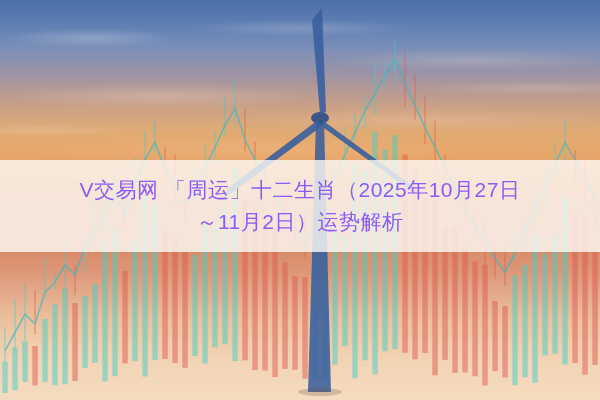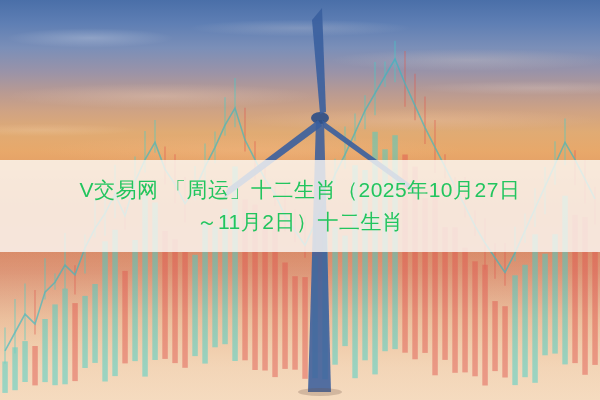--- a/index.html
+++ b/index.html
@@ -85,21 +85,21 @@
     width: 600px;
     height: 92px;
     background: rgba(252, 251, 248, 0.80);
     display: flex;
     flex-direction: column;
     align-items: center;
     justify-content: center;
     gap: 2px;
   }
   .banner-line {
-    color: #22c55e;
+    color: #8b5cf6;
     font-size: 21px;
     line-height: 30px;
     letter-spacing: 0.5px;
     white-space: nowrap;
     text-align: center;
   }
 </style>
 </head>
 <body>
 
@@ -245,16 +245,16 @@
 
     <polygon points="320,114 312,20 322,8 326,112" fill="#3a5f9e" opacity="0.9"></polygon>
     <polygon points="318,120 228,188 222,200 322,126" fill="#3a5f9e" opacity="0.9"></polygon>
     <polygon points="322,120 410,184 418,196 324,128" fill="#3a5f9e" opacity="0.9"></polygon>
 
     <ellipse cx="320" cy="392" rx="22" ry="4" fill="#6b4f45" opacity="0.25"></ellipse>
   </svg>
 
   <div class="banner">
     <div class="banner-line">V交易网 「周运」十二生肖（2025年10月27日</div>
-    <div class="banner-line">～11月2日）十二生肖</div>
+    <div class="banner-line">～11月2日）运势解析</div>
   </div>
 
 </div>
 
 </body></html>

